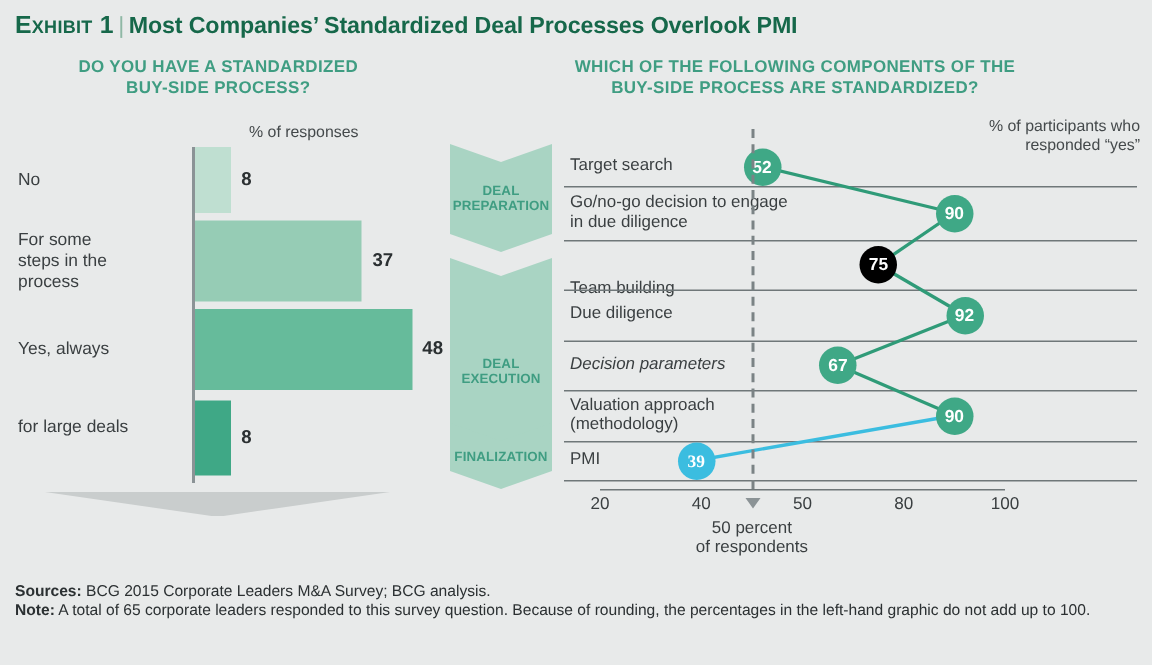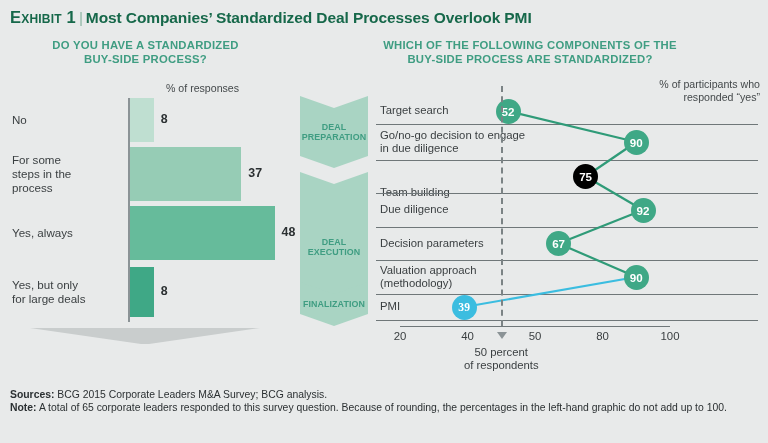--- a/index.html
+++ b/index.html
@@ -158,21 +158,20 @@
         </div>
         <div class="bar-row" style="top: 134px; height: 54px;">
           <div class="bar-label" style="top: 20px;">
             <div>Yes, always</div>
           </div>
           <div class="bar" style="width: 144.96px; background: rgb(102, 187, 155);"></div>
           <div class="bar-val" style="left: 281.56px; top: 19px;">48</div>
         </div>
         <div class="bar-row" style="top: 195px; height: 50px;">
           <div class="bar-label" style="top: 11px;">
-            <div>Yes, but only</div>
             <div>for large deals</div>
           </div>
           <div class="bar" style="width: 24.16px; background: rgb(63, 168, 134);"></div>
           <div class="bar-val" style="left: 160.76px; top: 17px;">8</div>
         </div>
       </div>
   </div>
 
   <div id="funnel">
     <svg width="230" height="16" viewBox="0 0 230 16">
@@ -232,21 +231,21 @@
             <div>Team building</div>
           </div>
         </div>
         <div class="r-rule" style="top: 88px;"></div>
         <div class="r-row" style="top: 121px; height: 34px;">
           <div class="r-label" style="top: 10.3px;">
             <div>Due diligence</div>
           </div>
         </div>
         <div class="r-rule" style="top: 121px;"></div>
-        <div class="r-row" style="top: 155px; height: 33px;">
+        <div class="r-row" style="top: 155px; height: 33px; font-style: italic;">
           <div class="r-label" style="top: 9.8px;">
             <div>Decision parameters</div>
           </div>
         </div>
         <div class="r-rule" style="top: 155px;"></div>
         <div class="r-row" style="top: 188px; height: 34px;">
           <div class="r-label" style="top: 3.6px;">
             <div>Valuation approach</div>
             <div>(methodology)</div>
           </div>

